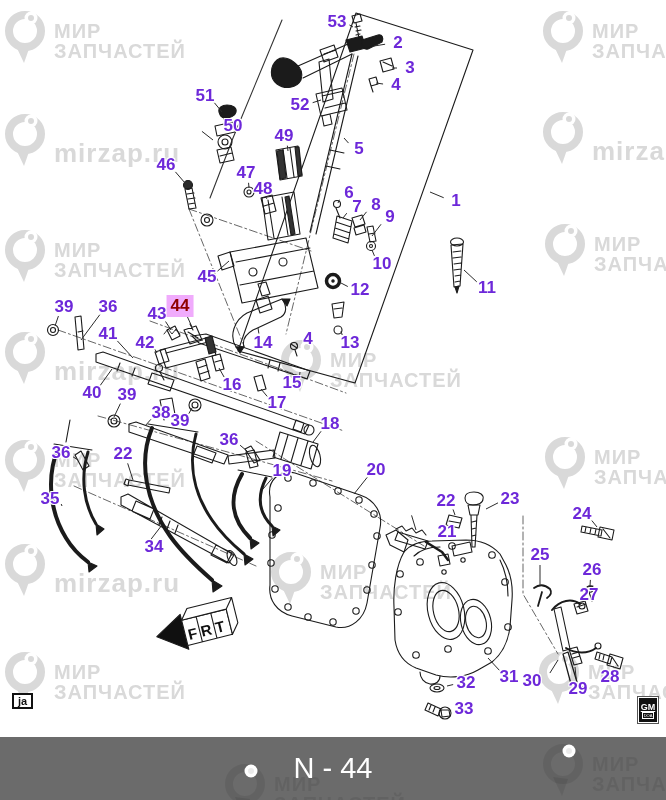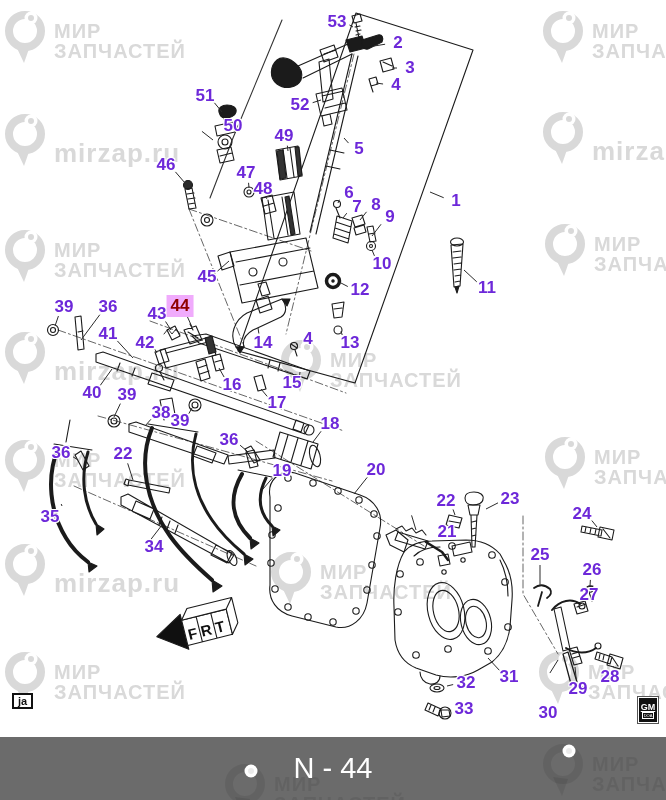--- a/index.html
+++ b/index.html
@@ -461,32 +461,32 @@
       <div class="callout" style="left: 127px; top: 395px;">39</div>
       <div class="callout" style="left: 277px; top: 403px;">17</div>
       <div class="callout" style="left: 161px; top: 413px;">38</div>
       <div class="callout" style="left: 180px; top: 421px;">39</div>
       <div class="callout" style="left: 330px; top: 424px;">18</div>
       <div class="callout" style="left: 229px; top: 440px;">36</div>
       <div class="callout" style="left: 61px; top: 453px;">36</div>
       <div class="callout" style="left: 123px; top: 454px;">22</div>
       <div class="callout" style="left: 282px; top: 471px;">19</div>
       <div class="callout" style="left: 376px; top: 470px;">20</div>
-      <div class="callout" style="left: 50px; top: 499px; margin-top: 18px;">35</div>
+      <div class="callout" style="left: 50px; top: 499px;">35</div>
       <div class="callout" style="left: 446px; top: 501px;">22</div>
       <div class="callout" style="left: 510px; top: 499px;">23</div>
       <div class="callout" style="left: 407px; top: 532px; margin-left: 40px;">21</div>
       <div class="callout" style="left: 582px; top: 514px;">24</div>
       <div class="callout" style="left: 154px; top: 547px;">34</div>
       <div class="callout" style="left: 540px; top: 555px;">25</div>
       <div class="callout" style="left: 592px; top: 570px;">26</div>
       <div class="callout" style="left: 589px; top: 595px;">27</div>
       <div class="callout" style="left: 610px; top: 677px;">28</div>
       <div class="callout" style="left: 578px; top: 689px;">29</div>
-      <div class="callout" style="left: 548px; top: 681px; margin-top: 32px;">30</div>
+      <div class="callout" style="left: 532px; top: 681px;">30</div>
       <div class="callout" style="left: 509px; top: 677px;">31</div>
       <div class="callout" style="left: 466px; top: 683px;">32</div>
       <div class="callout" style="left: 464px; top: 709px;">33</div>
     </div>
 
 
   <div id="lang-badge">ja</div>
 
   <div id="gm-badge">
     <div class="gm">GM</div>

